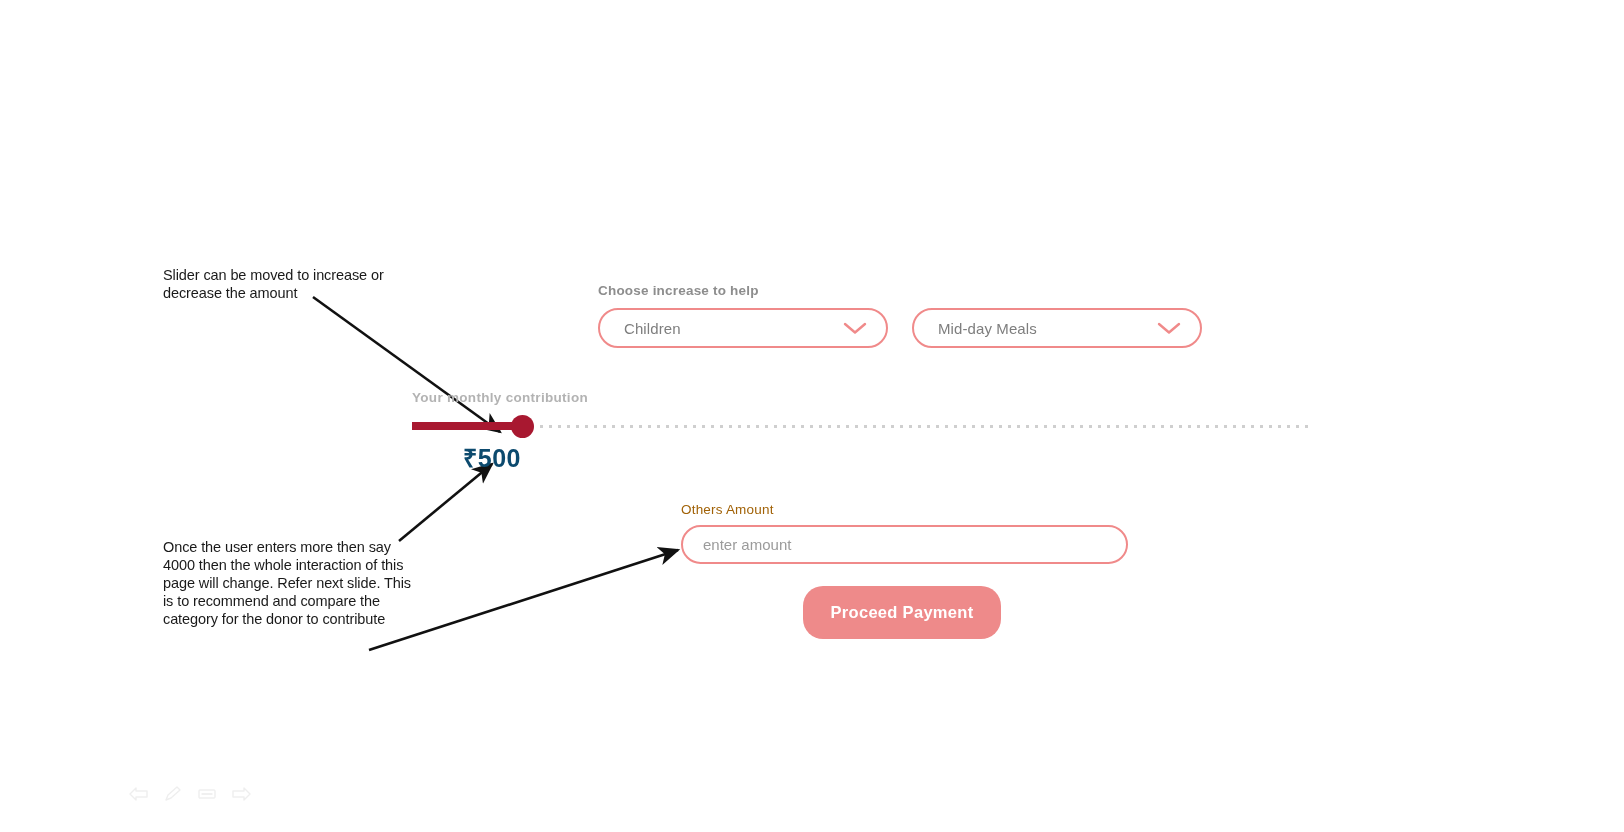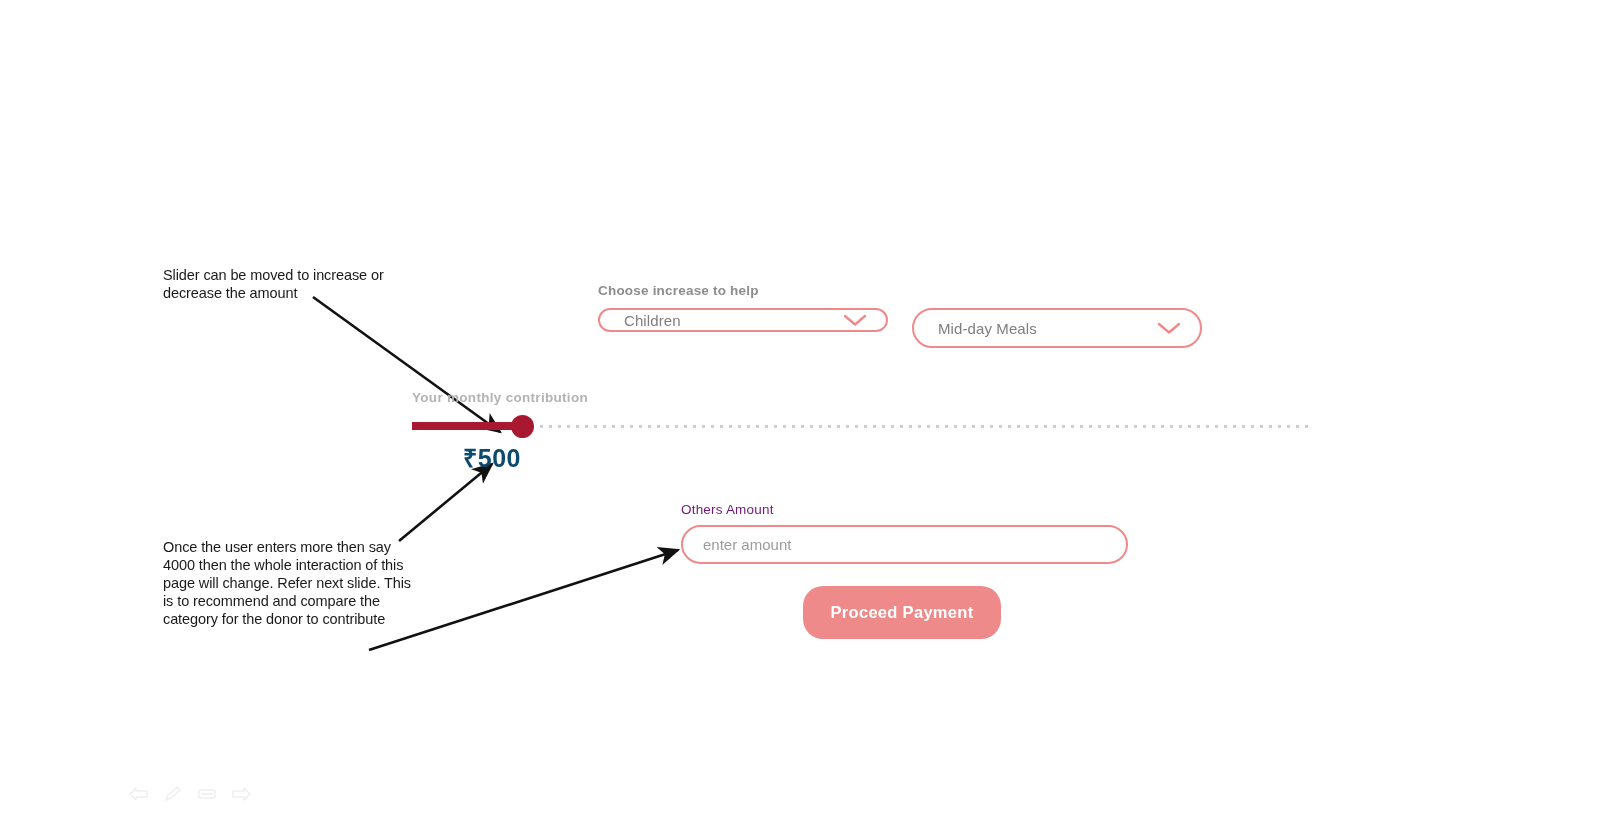--- a/index.html
+++ b/index.html
@@ -70,21 +70,21 @@
   }
   .chev {
     width: 26px;
     height: 14px;
     flex: none;
   }
   #select-category {
     left: 598px;
     top: 268px;
     width: 290px;
-    height: 24px;
+    height: 40px;
   }
   #select-subcategory {
     left: 912px;
     top: 268px;
     width: 290px;
     height: 40px;
   }
 
   
   #contribution-label {
@@ -134,21 +134,21 @@
     color: #0c4a6e;
     letter-spacing: 0.5px;
   }
 
   
   #others-label {
     position: absolute;
     left: 681px;
     top: 462px;
     font-size: 13.5px;
-    color: #701a75;
+    color: #a16207;
     letter-spacing: 0.2px;
   }
   #others-input {
     position: absolute;
     box-sizing: border-box;
     left: 681px;
     top: 485px;
     width: 447px;
     height: 39px;
     border: 2px solid #f08a8a;

